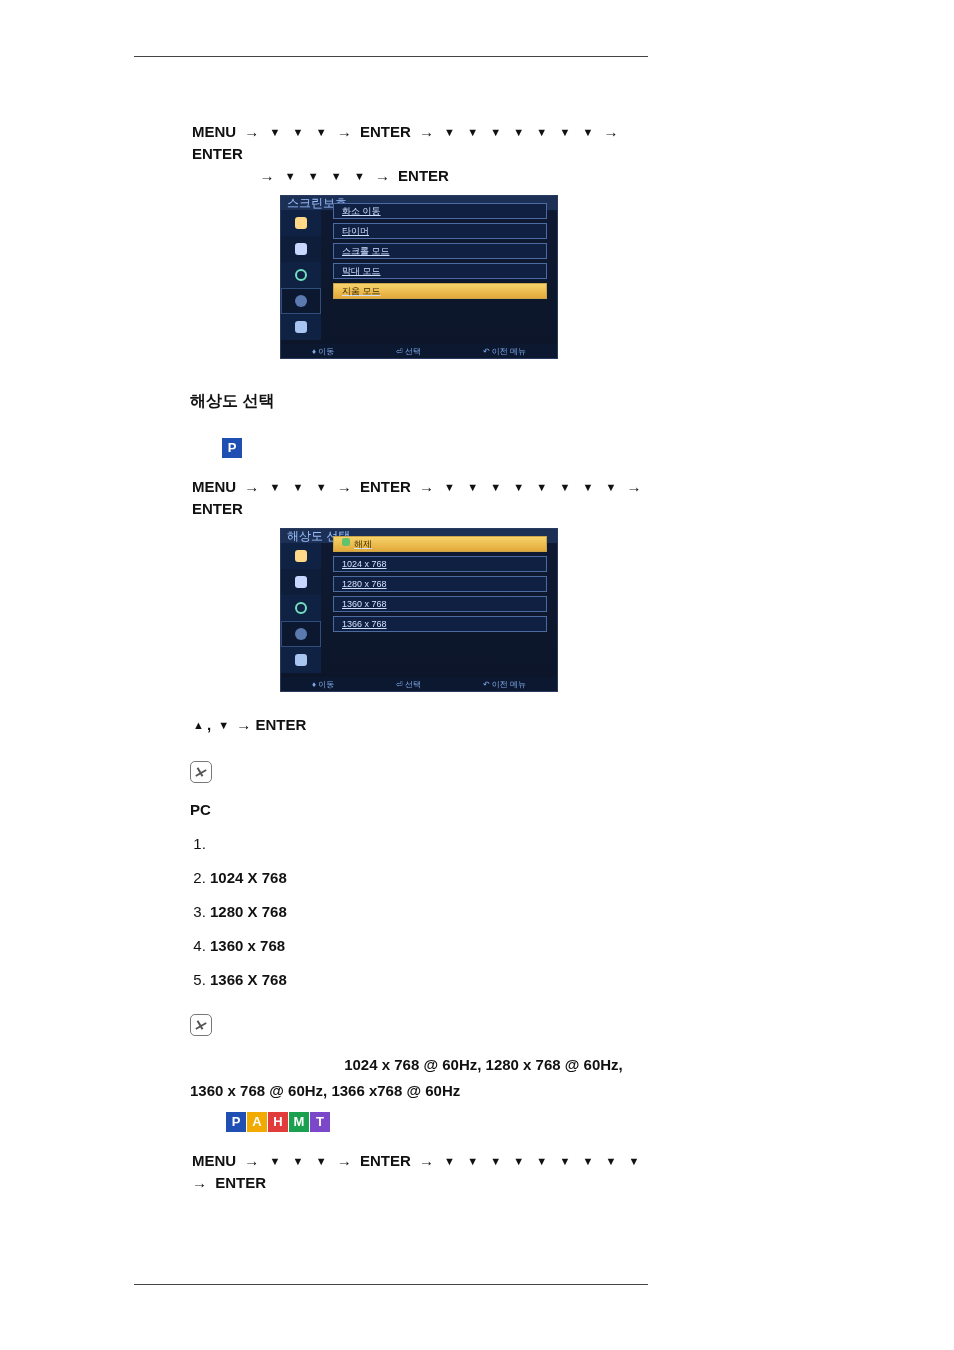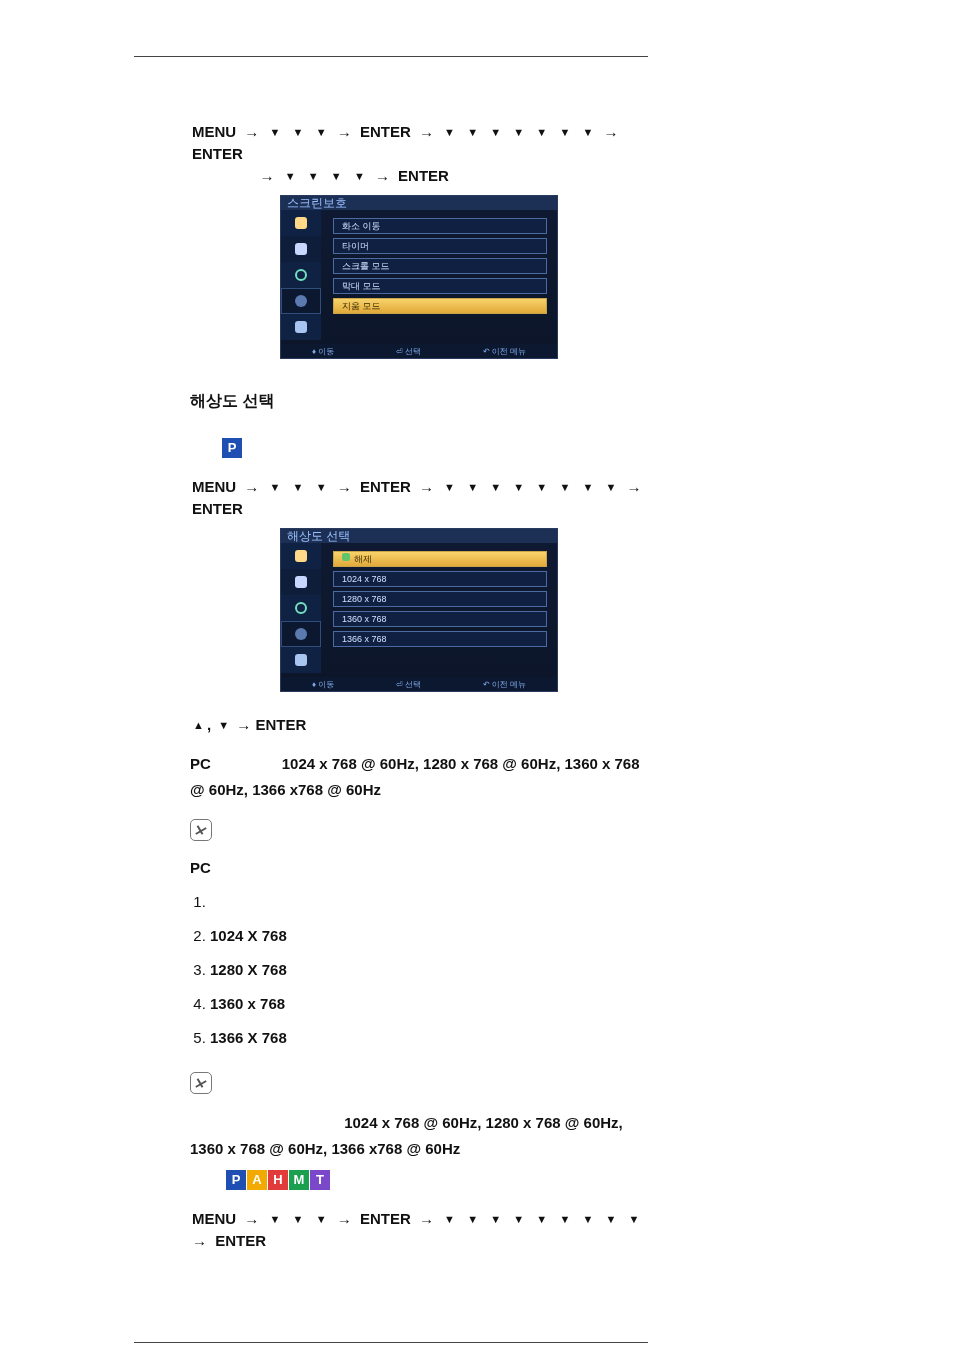--- a/index.html
+++ b/index.html
@@ -22,21 +22,21 @@
   .osd .cell { width: 40px; height: 26px; display: flex; align-items: center; justify-content: center; }
   .osd .cell.bg0 { background: #102244; }
   .osd .cell.bg1 { background: #0e1d3a; }
   .osd .cell.sel { background: #0c1830; border: 1px solid #2f4e7e; }
   .osd .icon { width: 12px; height: 12px; border-radius: 3px; display: inline-block; }
   .osd .ic-tool { background: #ffd988; }
   .osd .ic-note { background: #c7d7ff; }
   .osd .ic-ring { width: 12px; height: 12px; border: 2px solid #6fe0c0; border-radius: 50%; background: transparent; }
   .osd .ic-gear { background: #5a7ab0; border-radius: 50%; }
   .osd .ic-page { background: #a8c4f0; }
-  .osd .mainlist { position: absolute; left: 52px; top: 22px; right: 10px; }
+  .osd .mainlist { position: absolute; left: 52px; top: 7px; right: 10px; text-decoration: underline; }
   .osd .item { height: 16px; border: 1px solid #4a6aa0; margin-bottom: 4px; padding-left: 8px; line-height: 14px; background: #0f2042; }
   .osd .item.hi { background: linear-gradient(#f7d36b, #e2a93a); color: #3a2a00; border-color: #caa448; }
   .osd .chk { display:inline-block; width:8px; height:8px; background:#62c46a; border-radius:2px; margin-right:4px; vertical-align:1px; }
   .osd .footer { position: absolute; left: 0; right: 0; bottom: 0; height: 14px; background: #0c1830; display: flex; justify-content: space-around; align-items: center; color: #7fa8e8; font-size: 8px; text-align: center; }
 
   .heading { font-weight: bold; font-size: 16px; margin: 32px 0 20px 0; }
   .p-badge {
     display: inline-block; width: 20px; height: 20px; background: #1f4fb3; color: #fff;
     font-weight: bold; font-size: 13px; text-align: center; line-height: 20px;
     margin: 6px 0 18px 32px;
@@ -201,25 +201,20 @@
       </div>
     </div>
 
     <div class="line-ud">
       <span class="tri">▲</span>,
       <span class="tri">▼</span>
       →
       <span>ENTER</span>
     </div>
 
-    <p class="para">
-      <span class="bold">PC</span>
-      <span>&nbsp;&nbsp;&nbsp;&nbsp;&nbsp;&nbsp;&nbsp;&nbsp;&nbsp;&nbsp;&nbsp;&nbsp;&nbsp;&nbsp;&nbsp;</span>
-      <span class="bold">1024 x 768 @ 60Hz, 1280 x 768 @ 60Hz, 1360 x 768 @ 60Hz, 1366 x768 @ 60Hz</span>
-    </p>
 
     <div class="note-icon"></div>
 
     <div class="subhead">PC</div>
 
     <ol class="reslist">
       <li><span class="bold"></span></li>
       <li><span class="bold">1024 X 768</span></li>
       <li><span class="bold">1280 X 768</span></li>
       <li><span class="bold">1360 x 768</span></li>

